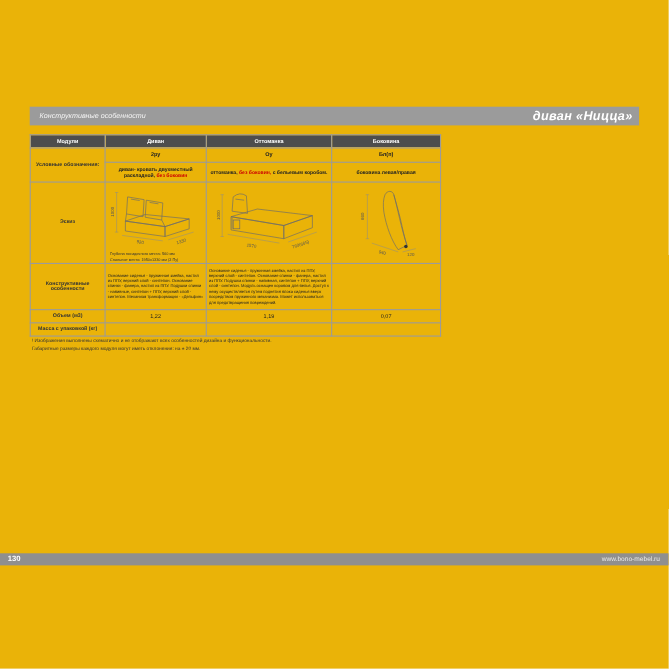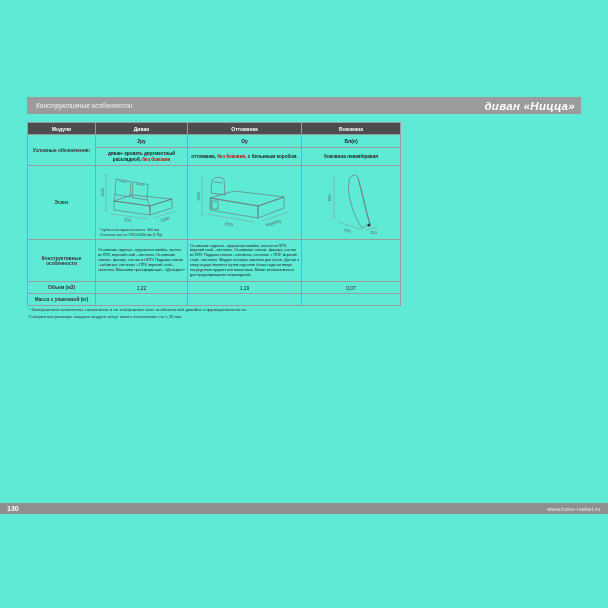--- a/index.html
+++ b/index.html
@@ -1,16 +1,16 @@
 <!DOCTYPE html>
 <html><head>
 <meta charset="utf-8">
 <style>
   html,body{margin:0;padding:0;background:#fff;}
-  .sheet{position:relative;width:608px;height:608px;background:#5eead4;overflow:hidden;
+  .sheet{position:relative;width:608px;height:608px;background:#eab308;overflow:hidden;
          font-family:"Liberation Sans",sans-serif;color:#222;}
   
   .titlebar{position:absolute;left:27px;top:97px;width:554px;height:17px;background:#9b9b9b;
             display:flex;align-items:center;justify-content:space-between;}
   .titlebar .left{font-style:italic;color:#f4f4f4;font-size:6.5px;padding-left:9px;}
   .titlebar .right{font-style:italic;font-weight:bold;color:#ffffff;font-size:11.5px;padding-right:6px;letter-spacing:.3px;}
   
   table.spec{position:absolute;left:27px;top:122px;width:373px;border-collapse:collapse;table-layout:fixed;}
   table.spec td,table.spec th{border:1px solid #9b9b9b;padding:1px 2px;vertical-align:middle;overflow:hidden;}
   table.spec{border:1px solid #7a7a7a;}

